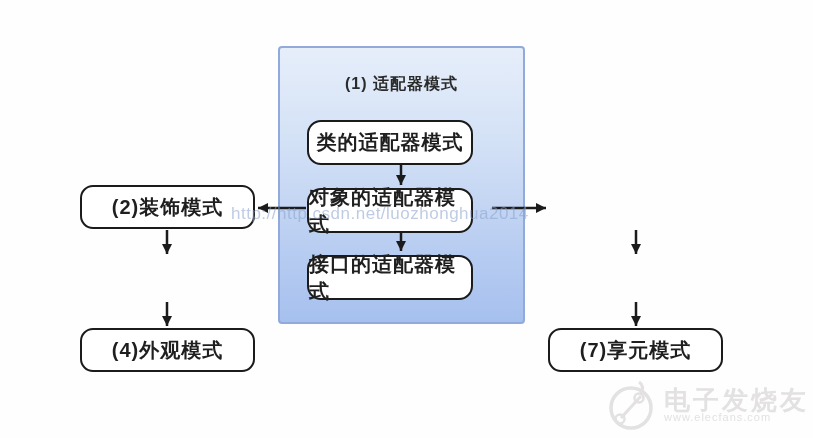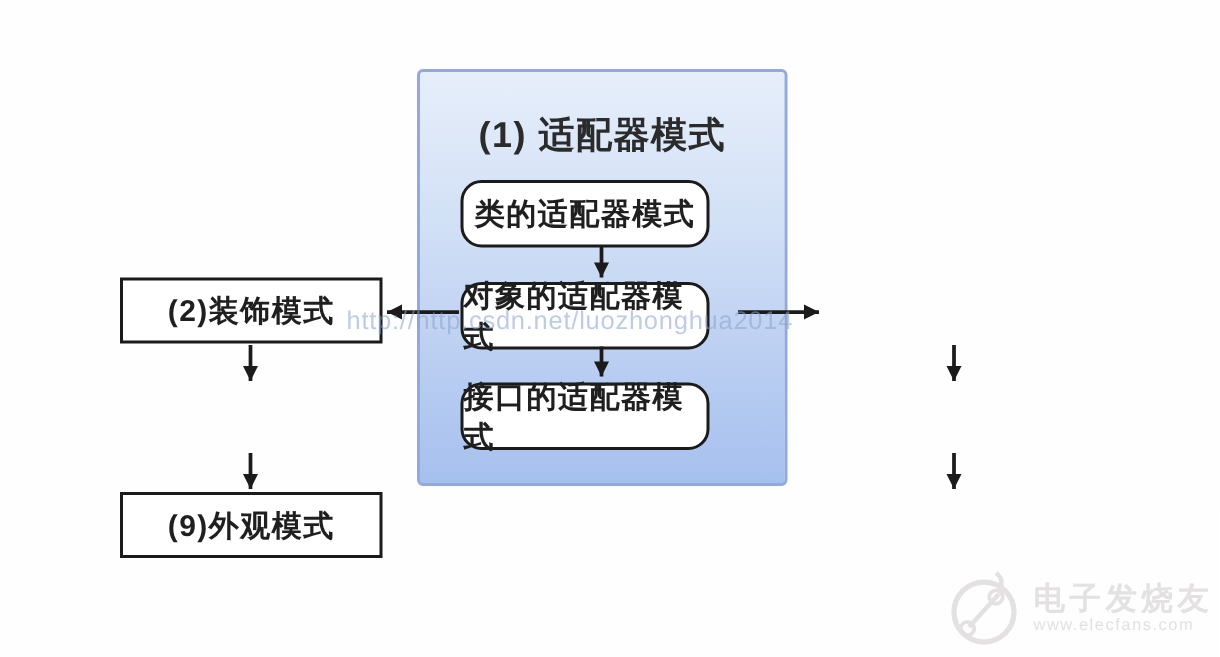--- a/index.html
+++ b/index.html
@@ -11,21 +11,21 @@
     font-family:"Liberation Sans", sans-serif;
   }
   
   .panel{
     position:absolute;left:278px;top:46px;width:247px;height:278px;
     background:linear-gradient(180deg,#e6eefa 0%,#d3e1f6 35%,#b7ccf1 75%,#a6c0ee 100%);
     border:2px solid #92aadb;border-radius:4px;box-sizing:border-box;
   }
   .panel-title{
     position:absolute;left:0;top:26px;width:100%;
-    text-align:center;font-size:24px;font-weight:bold;color:#2b2b2b;
+    text-align:center;font-size:16px;font-weight:bold;color:#2b2b2b;
     letter-spacing:1px;
   }
   
   .rbox{
     position:absolute;left:27px;width:166px;height:45px;
     background:#ffffff;border:2.5px solid #1b1b1b;border-radius:14px;
     box-sizing:border-box;display:flex;align-items:center;justify-content:center;
     font-size:20px;font-weight:bold;color:#1f1f1f;letter-spacing:1px;
   }
   .rbox.a{top:72px;}
@@ -49,23 +49,23 @@
     position:absolute;left:231px;top:204px;width:370px;
     font-size:17px;color:#8aa2cf;opacity:0.55;letter-spacing:0.5px;
     pointer-events:none;z-index:30;white-space:nowrap;
   }
   
   .wm-logo{
     position:absolute;right:4px;bottom:6px;display:flex;align-items:center;
     pointer-events:none;z-index:30;
   }
   .wm-logo-texts{margin-left:8px;color:#e3e1e1;}
-  .wm-logo-name{font-size:21px;font-weight:bold;letter-spacing:3px;line-height:22px;}
+  .wm-logo-name{font-size:26px;font-weight:bold;letter-spacing:3px;line-height:22px;}
   .wm-logo-url{font-size:11px;font-weight:normal;letter-spacing:1px;line-height:13px;}
-  .z2{z-index:2;}
+  .z2{z-index:2;border-radius:13px;}
 </style>
 </head>
 <body>
 
 <div class="canvas">
 
   <div class="panel">
     <div class="panel-title">(1) 适配器模式</div>
     <div class="rbox a">
       <span>类的适配器模式</span>
@@ -75,23 +75,26 @@
     </div>
     <div class="rbox c">
       <span>接口的适配器模式</span>
     </div>
   </div>
 
   <div class="sbox col-left row1 z2">
     <span>(2)装饰模式</span>
   </div>
   <div class="sbox col-left row3 z2">
-    <span>(9)外观模式</span>
+    <span>(4)外观模式</span>
   </div>
 
+  <div class="sbox col-right row3 z2">
+    <span>(7)享元模式</span>
+  </div>
 
   <svg class="arrow-layer" width="813" height="438" viewBox="0 0 813 438" xmlns="http://www.w3.org/2000/svg">
     <defs>
       <marker id="ah" viewBox="0 0 12 12" refX="11" refY="6" markerWidth="12" markerHeight="12" markerUnits="userSpaceOnUse" orient="auto">
         <path d="M1,1 L11,6 L1,11 z" fill="#1b1b1b"></path>
       </marker>
     </defs>
     <line x1="401" y1="164" x2="401" y2="185" stroke="#1b1b1b" stroke-width="2.5" marker-end="url(#ah)"></line>
     <line x1="401" y1="231" x2="401" y2="251" stroke="#1b1b1b" stroke-width="2.5" marker-end="url(#ah)"></line>
     <line x1="306" y1="208" x2="258" y2="208" stroke="#1b1b1b" stroke-width="2.5" marker-end="url(#ah)"></line>

